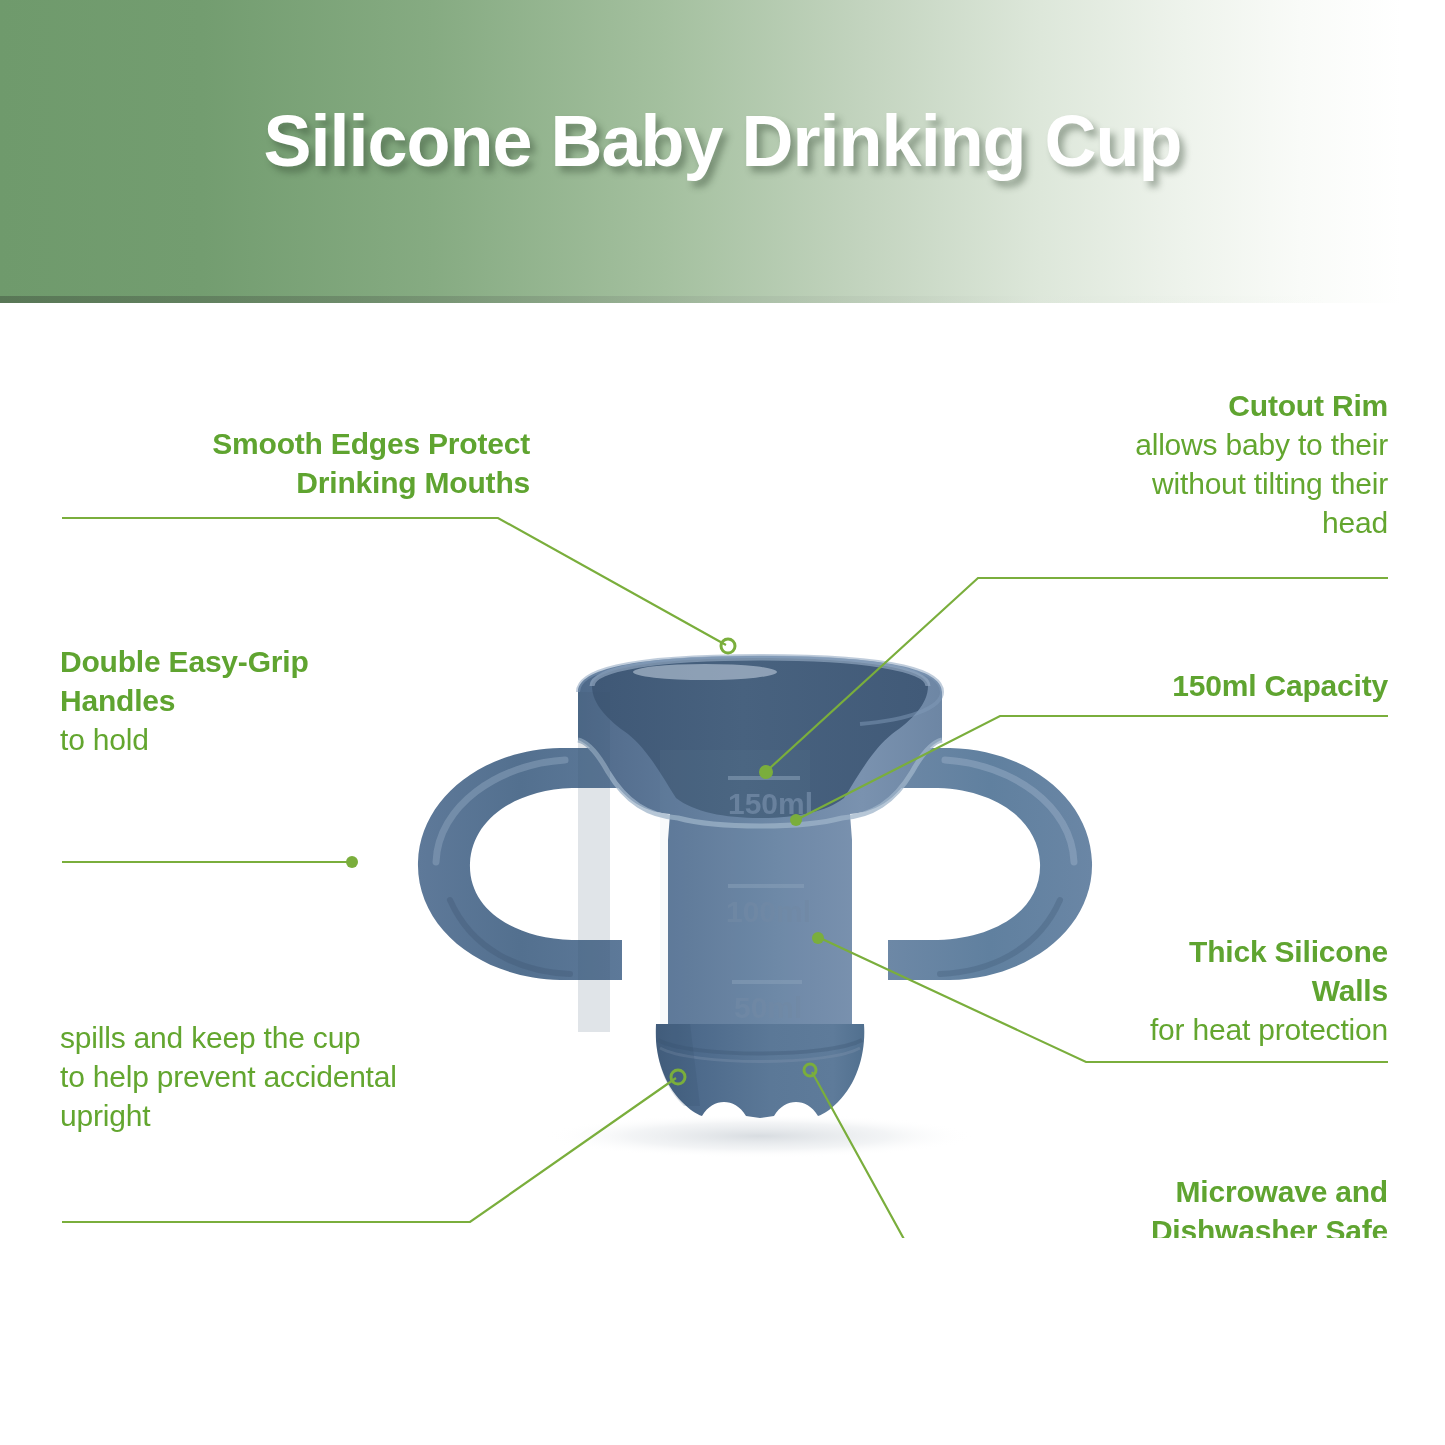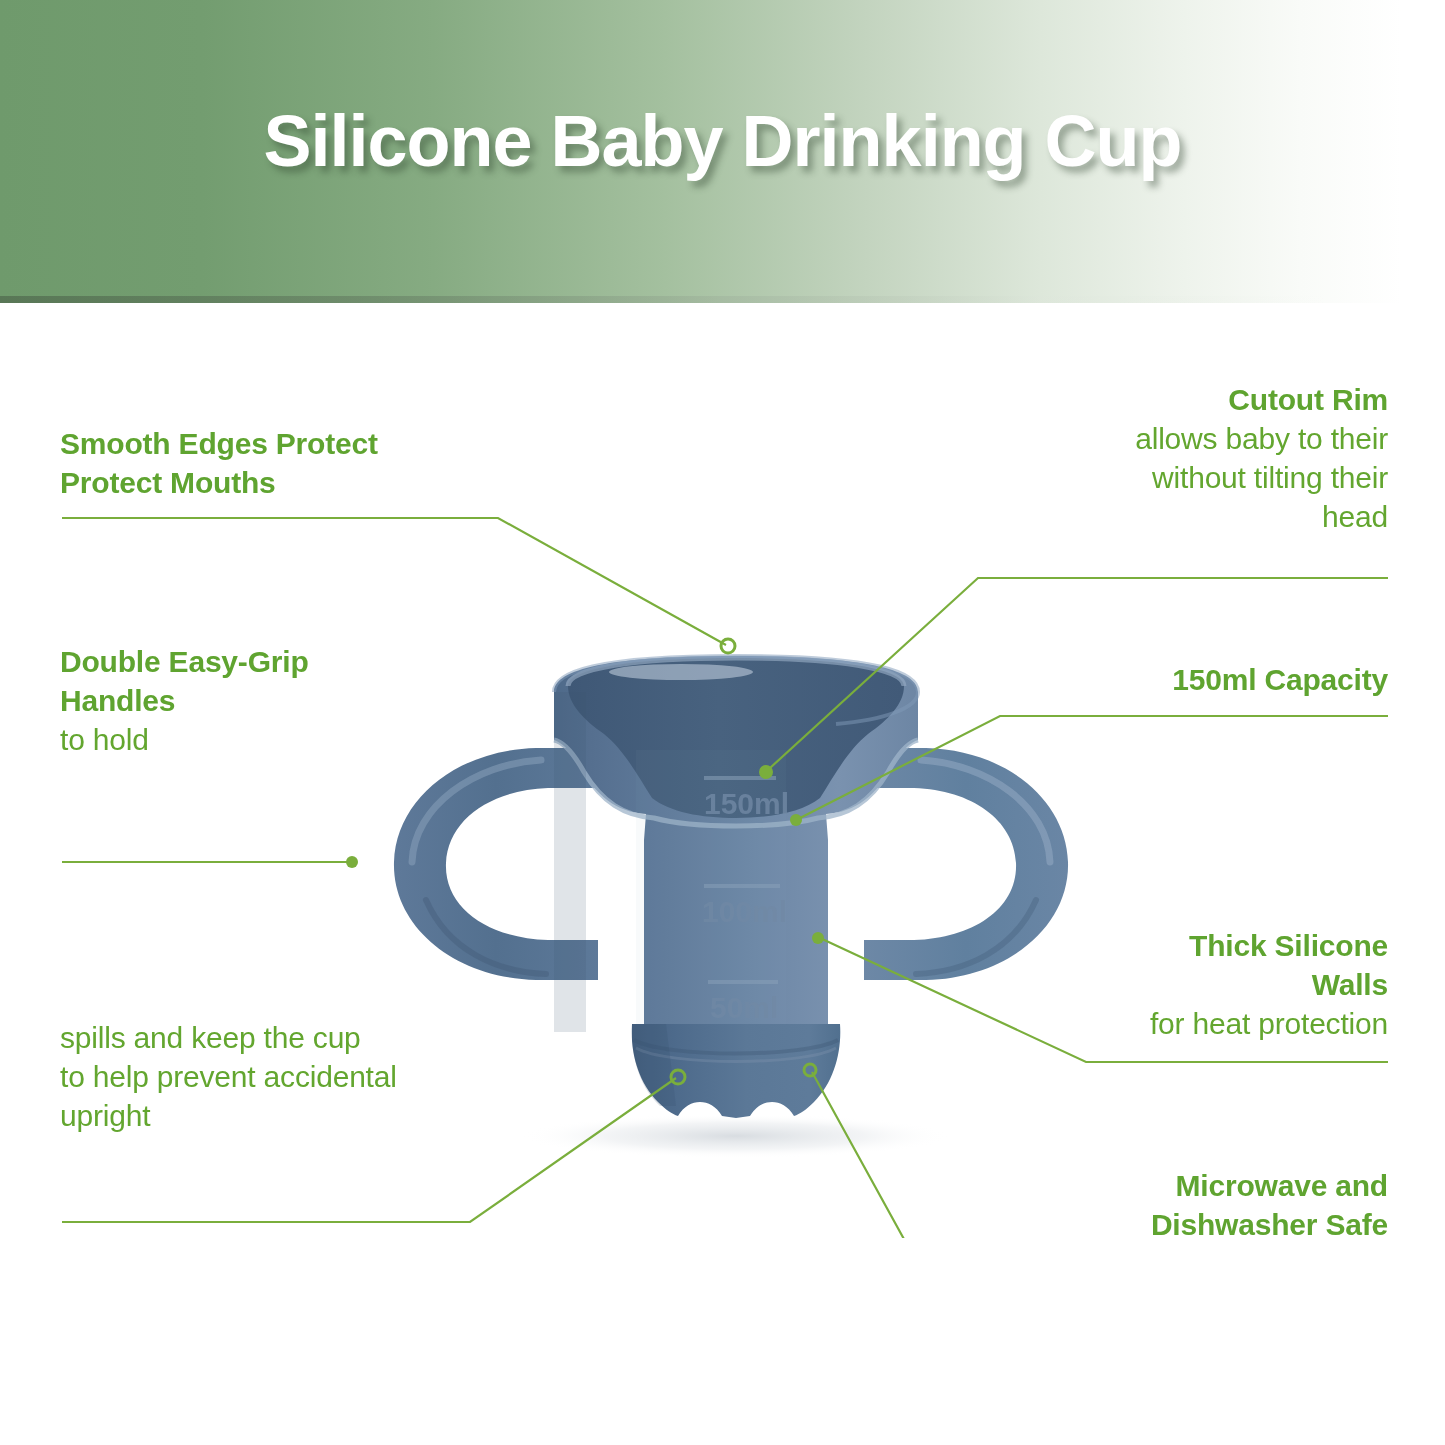--- a/index.html
+++ b/index.html
@@ -75,35 +75,35 @@
     letter-spacing: -0.2px;
   }
   .callout .sub {
     font-size: 30px;
     font-weight: normal;
     line-height: 1.30;
     color: #63a62f;
     letter-spacing: -0.2px;
   }
   .callout.left  { text-align: left;  }
-  .callout.right { text-align: right; }
+  .callout.right { text-align: right; margin-top: 6px; }
 
   
   #leaders {
     position: absolute;
     left: 0; top: 0;
     width: 1445px;
     height: 1445px;
     pointer-events: none;
   }
 
   
   #product {
     position: absolute;
-    left: 336px;
+    left: 360px;
     top: 600px;
     width: 790px;
     height: 560px;
   }
 </style>
 </head>
 <body>
 
 <div id="stage">
 
@@ -286,23 +286,23 @@
       <circle cx="796" cy="820" r="6" fill="#7aae3c" stroke="none"></circle>
 
       <path d="M 1388 1062 L 1086 1062 L 820 938"></path>
       <circle cx="818" cy="938" r="6" fill="#7aae3c" stroke="none"></circle>
 
       <path d="M 1388 1290 L 932 1290 L 812 1072"></path>
       <circle cx="810" cy="1070" r="6" fill="none" stroke="#7aae3c" stroke-width="3"></circle>
     </g>
   </svg>
 
-  <div class="callout left" style="left:60px; top:424px; width:470px;">
+  <div class="callout left" style="left:60px; top:424px; width:470px;text-align:right;">
     <div class="ttl">Smooth Edges Protect</div>
-    <div class="ttl">Protect Mouths</div>
+    <div class="ttl">Drinking Mouths</div>
   </div>
 
   <div class="callout left" style="left:60px; top:642px; width:400px;">
     <div class="ttl">Double Easy-Grip</div>
     <div class="ttl">Handles</div>
     <div class="sub">to hold</div>
   </div>
 
   <div class="callout left" style="left:60px; top:1018px; width:480px;">
     <div class="sub">spills and keep the cup</div>

